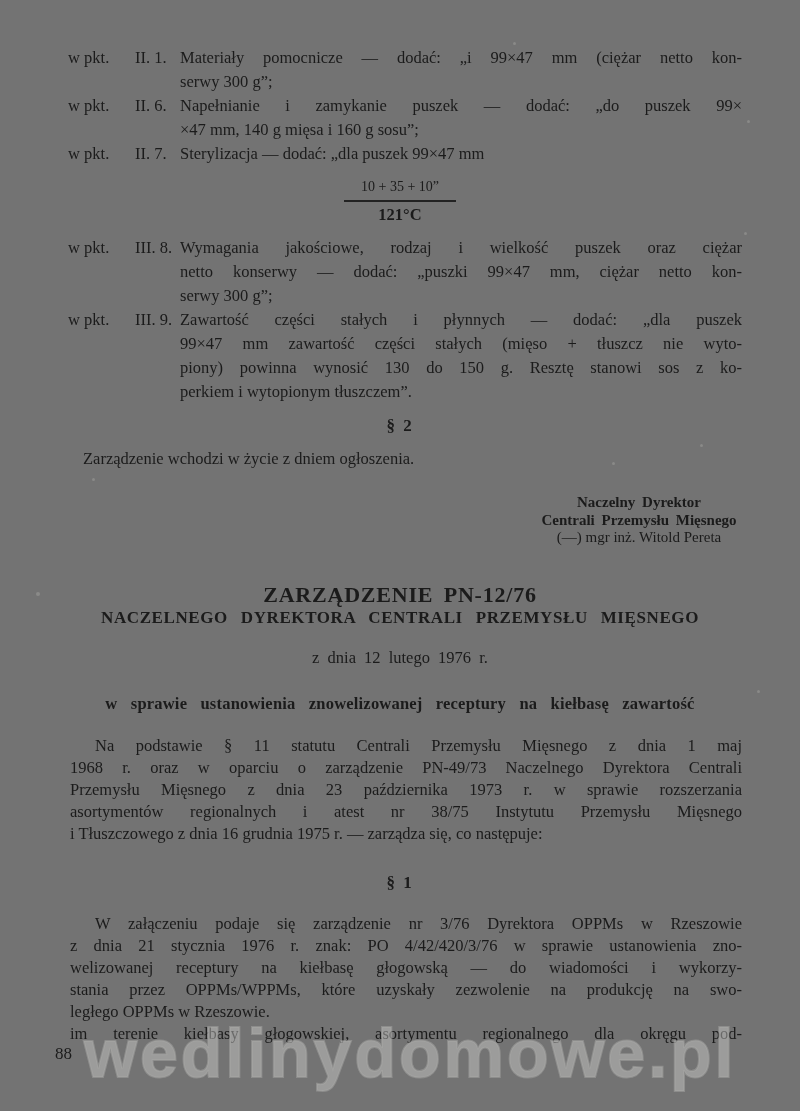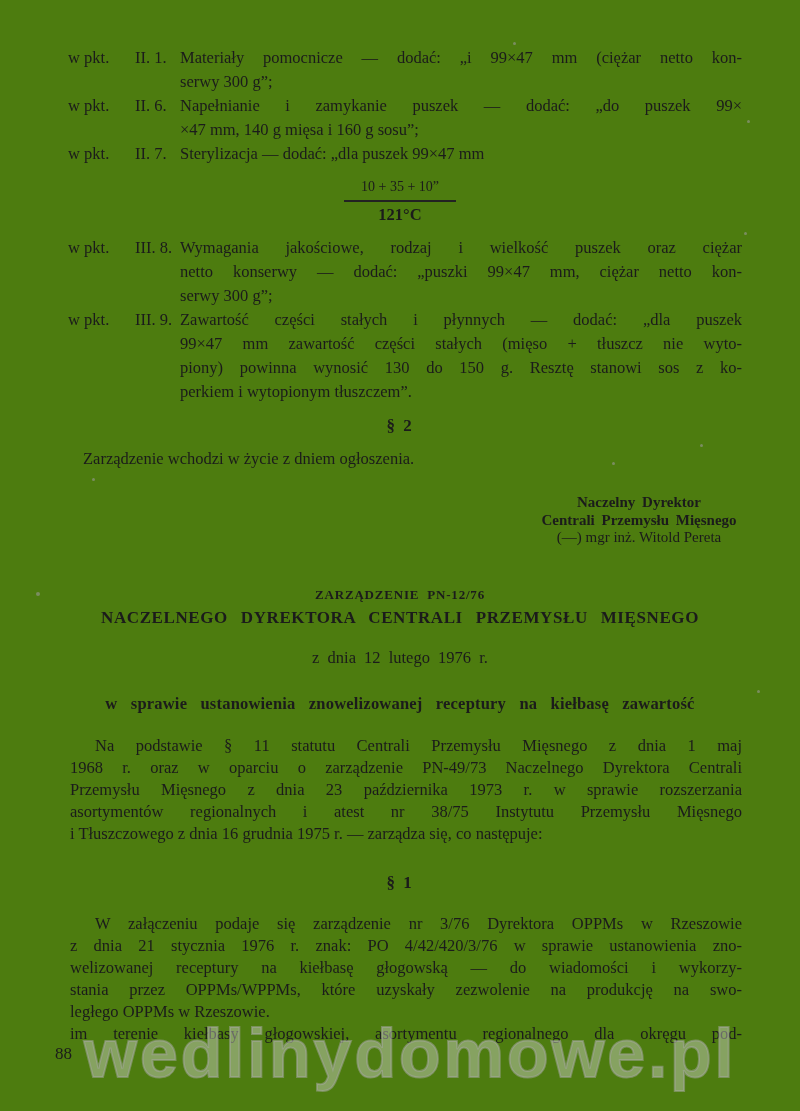--- a/index.html
+++ b/index.html
@@ -1,20 +1,20 @@
 <!DOCTYPE html>
 <html lang="pl"><head>
 <meta charset="utf-8">
 <style>
   html,body{margin:0;padding:0;background:#e9e9e7;}
   .page{
     position:relative;
     width:800px;height:1111px;
     margin:0 auto;
-    background:#4d7c0f;
+    background:#737373;
     color:#1b1b1b;
     font-family:"Liberation Serif","DejaVu Serif",serif;
     overflow:hidden;
     box-shadow:0 0 6px rgba(0,0,0,.25);
   }
   .content{position:absolute;left:58px;top:46px;width:684px;}
 
   
   .line{font-size:16.5px;line-height:24px;}
   .jl{text-align:justify;text-align-last:justify;}
@@ -36,21 +36,21 @@
   .sec-head{margin-top:12px;text-align:center;font-weight:bold;font-size:17px;line-height:20px;letter-spacing:2px;}
   .sec-head.s1{margin-top:28px;}
 
   .effect-line{margin-top:12px;font-size:16.5px;line-height:22px;text-indent:25px;}
 
   .signature{margin-top:24px;margin-left:auto;margin-right:-33px;width:272px;text-align:center;}
   .signature .sig-line{font-size:15px;line-height:17.5px;}
   .signature .sig-bold{font-weight:bold;word-spacing:3px;}
 
   .title-block{margin-top:36px;text-align:center;}
-  .title-l1{font-weight:bold;font-size:13px;line-height:23px;letter-spacing:.8px;word-spacing:4px;}
+  .title-l1{font-weight:bold;font-size:22px;line-height:23px;letter-spacing:.8px;word-spacing:4px;}
   .title-l2{font-weight:bold;font-size:17px;line-height:23px;letter-spacing:.6px;word-spacing:8px;}
 
   .date-line{margin-top:18px;text-align:center;font-size:16.5px;line-height:22px;word-spacing:4px;}
 
   .subject-line{margin-top:24px;text-align:center;font-weight:bold;font-size:16.5px;line-height:22px;word-spacing:9px;letter-spacing:.2px;}
 
   .preamble{margin-top:20px;}
   .preamble .line,.attach .line{line-height:22px;margin-left:12px;}
   .attach{margin-top:20px;}
 

